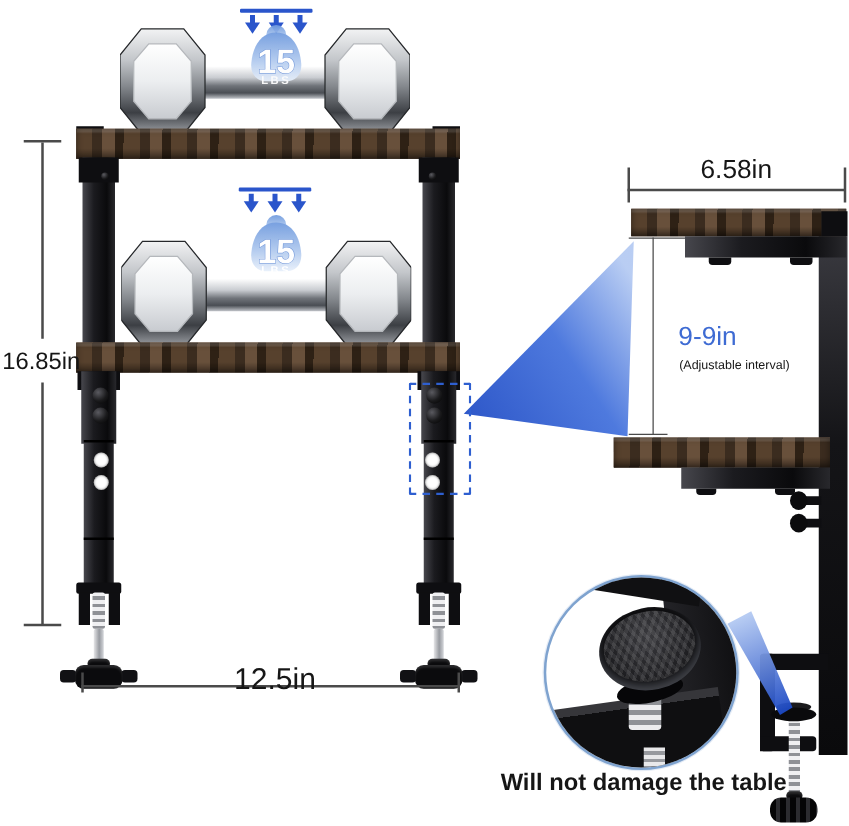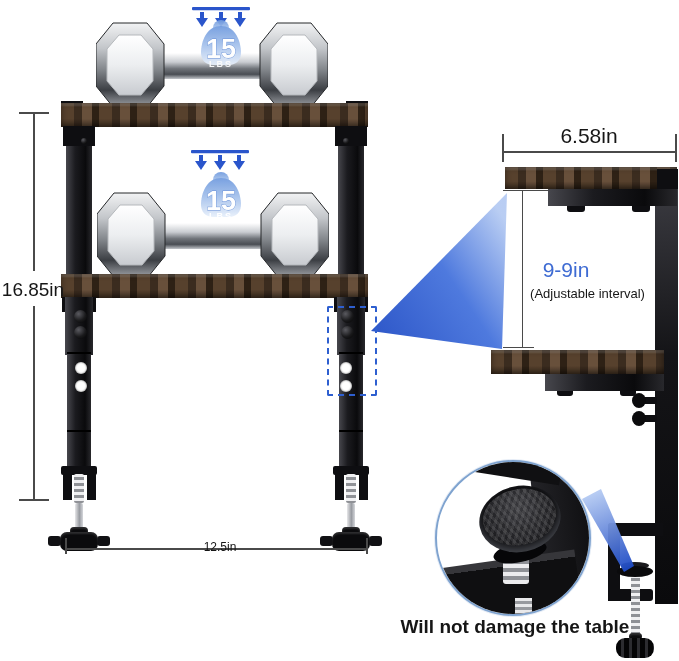--- a/index.html
+++ b/index.html
@@ -211,42 +211,42 @@
 
     <div class="abs dim" style="left:19px;top:112px;width:30px;height:2px"></div>
     <div class="abs dim" style="left:33px;top:114px;width:1.5px;height:157px"></div>
     <div class="lbl" style="left:0;top:279px;width:66px;font-size:19px">16.85in</div>
     <div class="abs dim" style="left:33px;top:306px;width:1.5px;height:194px"></div>
     <div class="abs dim" style="left:19px;top:499px;width:30px;height:2px"></div>
 
     <div class="abs dim" style="left:65px;top:538px;width:1.5px;height:16px"></div>
     <div class="abs dim" style="left:366px;top:538px;width:1.5px;height:16px"></div>
     <div class="abs dim" style="left:65px;top:548px;width:302px;height:1.5px"></div>
-    <div class="lbl" style="left:160px;top:541px;width:120px;font-size:12px">12.5in</div>
+    <div class="lbl" style="left:160px;top:530px;width:120px;font-size:24px">12.5in</div>
   </div>
 
   <div>
 
     <div class="lbl" style="left:539px;top:124px;width:100px;font-size:21px">6.58in</div>
     <div class="abs dim" style="left:502px;top:134px;width:1.5px;height:28px"></div>
     <div class="abs dim" style="left:675px;top:134px;width:1.5px;height:28px"></div>
     <div class="abs dim" style="left:502px;top:151px;width:174px;height:1.5px"></div>
 
     <div class="abs metal-v" style="left:655px;top:189px;width:23px;height:415px"></div>
     <div class="abs wood" style="left:505px;top:167px;width:172px;height:22px"></div>
     <div class="abs metal-dark" style="left:657px;top:169px;width:21px;height:20px"></div>
     <div class="abs metal" style="left:548px;top:189px;width:129px;height:17px"></div>
     <div class="abs metal-dark" style="left:567px;top:206px;width:18px;height:6px;border-radius:0 0 3px 3px"></div>
     <div class="abs metal-dark" style="left:632px;top:206px;width:18px;height:6px;border-radius:0 0 3px 3px"></div>
 
     <div class="abs dim" style="left:503px;top:190px;width:45px;height:1px"></div>
     <div class="abs dim" style="left:522px;top:190px;width:1px;height:158px"></div>
     <div class="abs dim" style="left:503px;top:347px;width:31px;height:1px"></div>
     <div class="lbl" style="left:510px;top:258px;width:112px;font-size:21px;color:#3e6bd3;z-index:16">9-9in</div>
-    <div class="lbl" style="left:505px;top:287px;width:165px;font-size:13px;z-index:16">(Adjustable interval)</div>
+    <div class="lbl" style="left:505px;top:287px;width:165px;font-size:10px;z-index:16">(Adjustable interval)</div>
 
     <div class="abs wood" style="left:491px;top:350px;width:173px;height:24px"></div>
     <div class="abs metal" style="left:545px;top:374px;width:119px;height:17px"></div>
     <div class="abs metal-dark" style="left:557px;top:391px;width:16px;height:5px;border-radius:0 0 3px 3px"></div>
     <div class="abs metal-dark" style="left:620px;top:391px;width:16px;height:5px;border-radius:0 0 3px 3px"></div>
 
     <div class="abs metal-dark" style="left:644px;top:397px;width:13px;height:7px"></div>
     <div class="abs" style="left:632px;top:393px;width:14px;height:15px;border-radius:50%;background:#0b0b0d"></div>
     <div class="abs metal-dark" style="left:644px;top:415px;width:13px;height:7px"></div>
     <div class="abs" style="left:632px;top:411px;width:14px;height:15px;border-radius:50%;background:#0b0b0d"></div>

